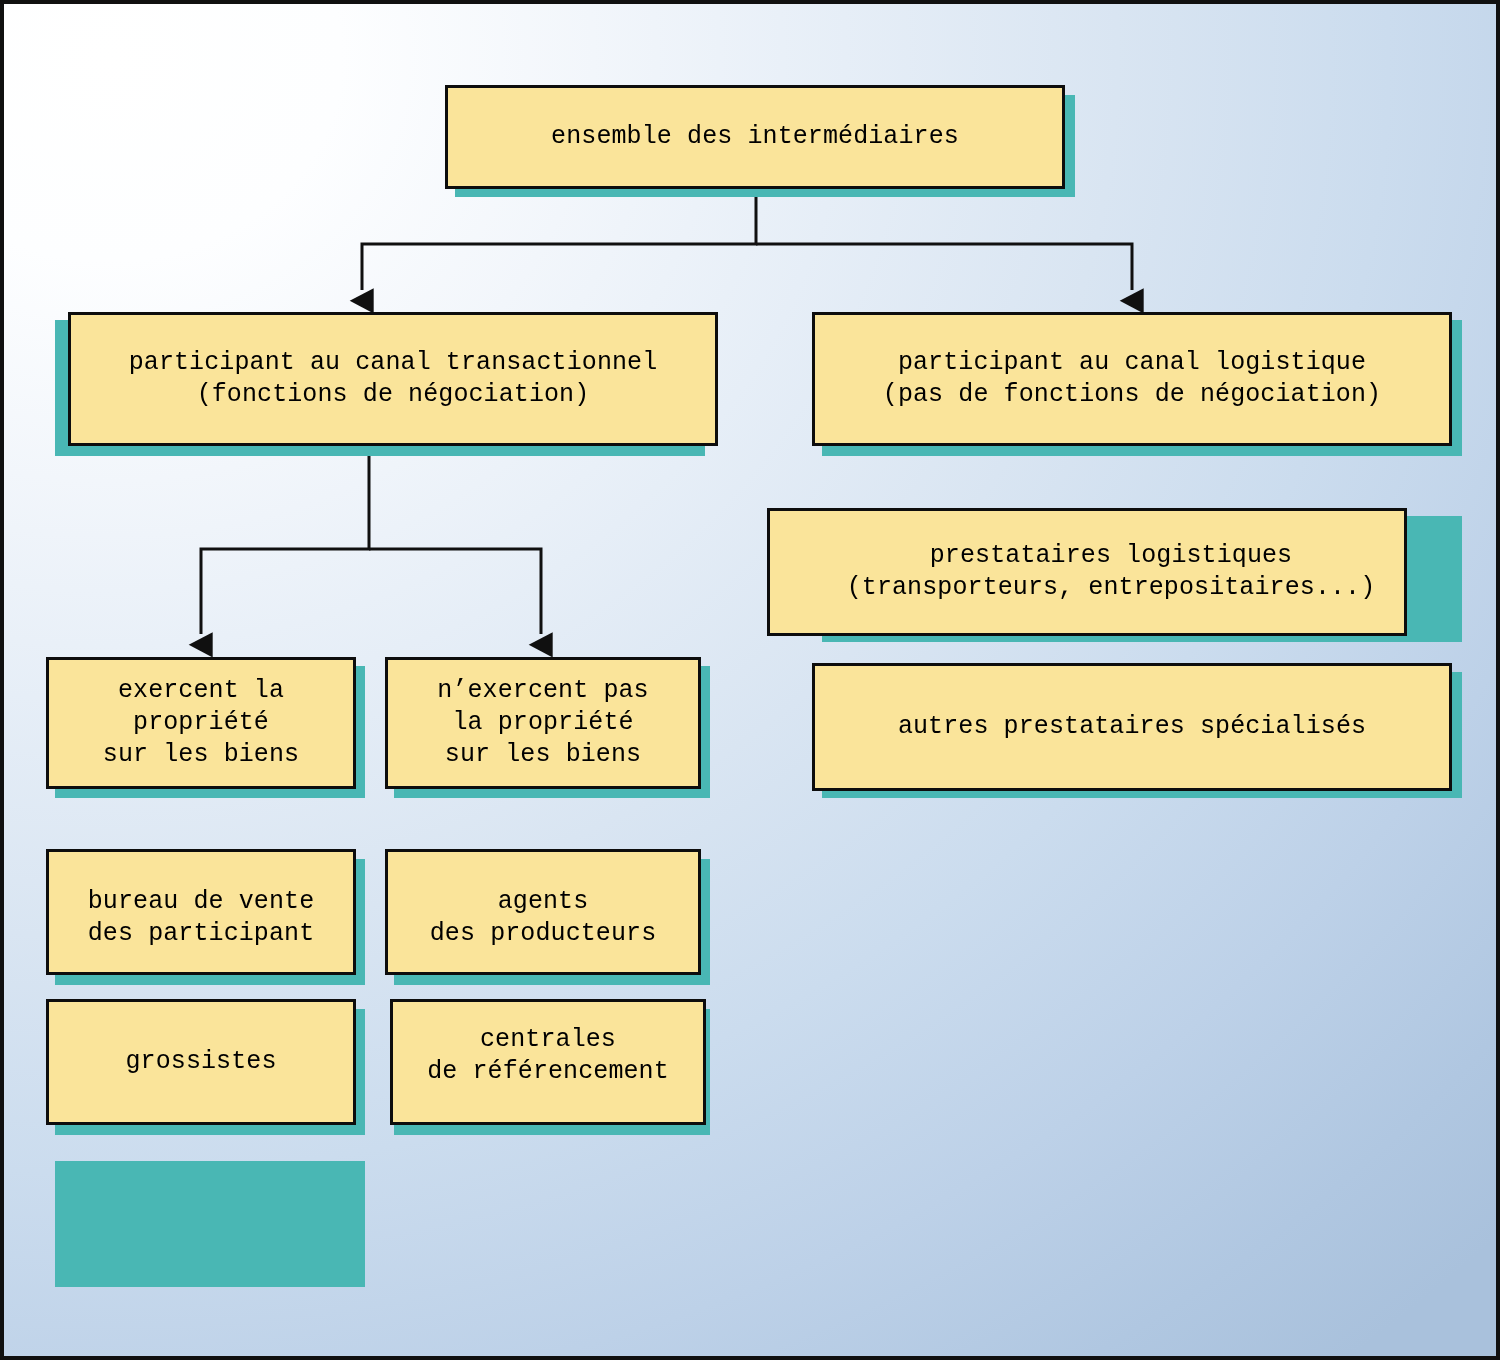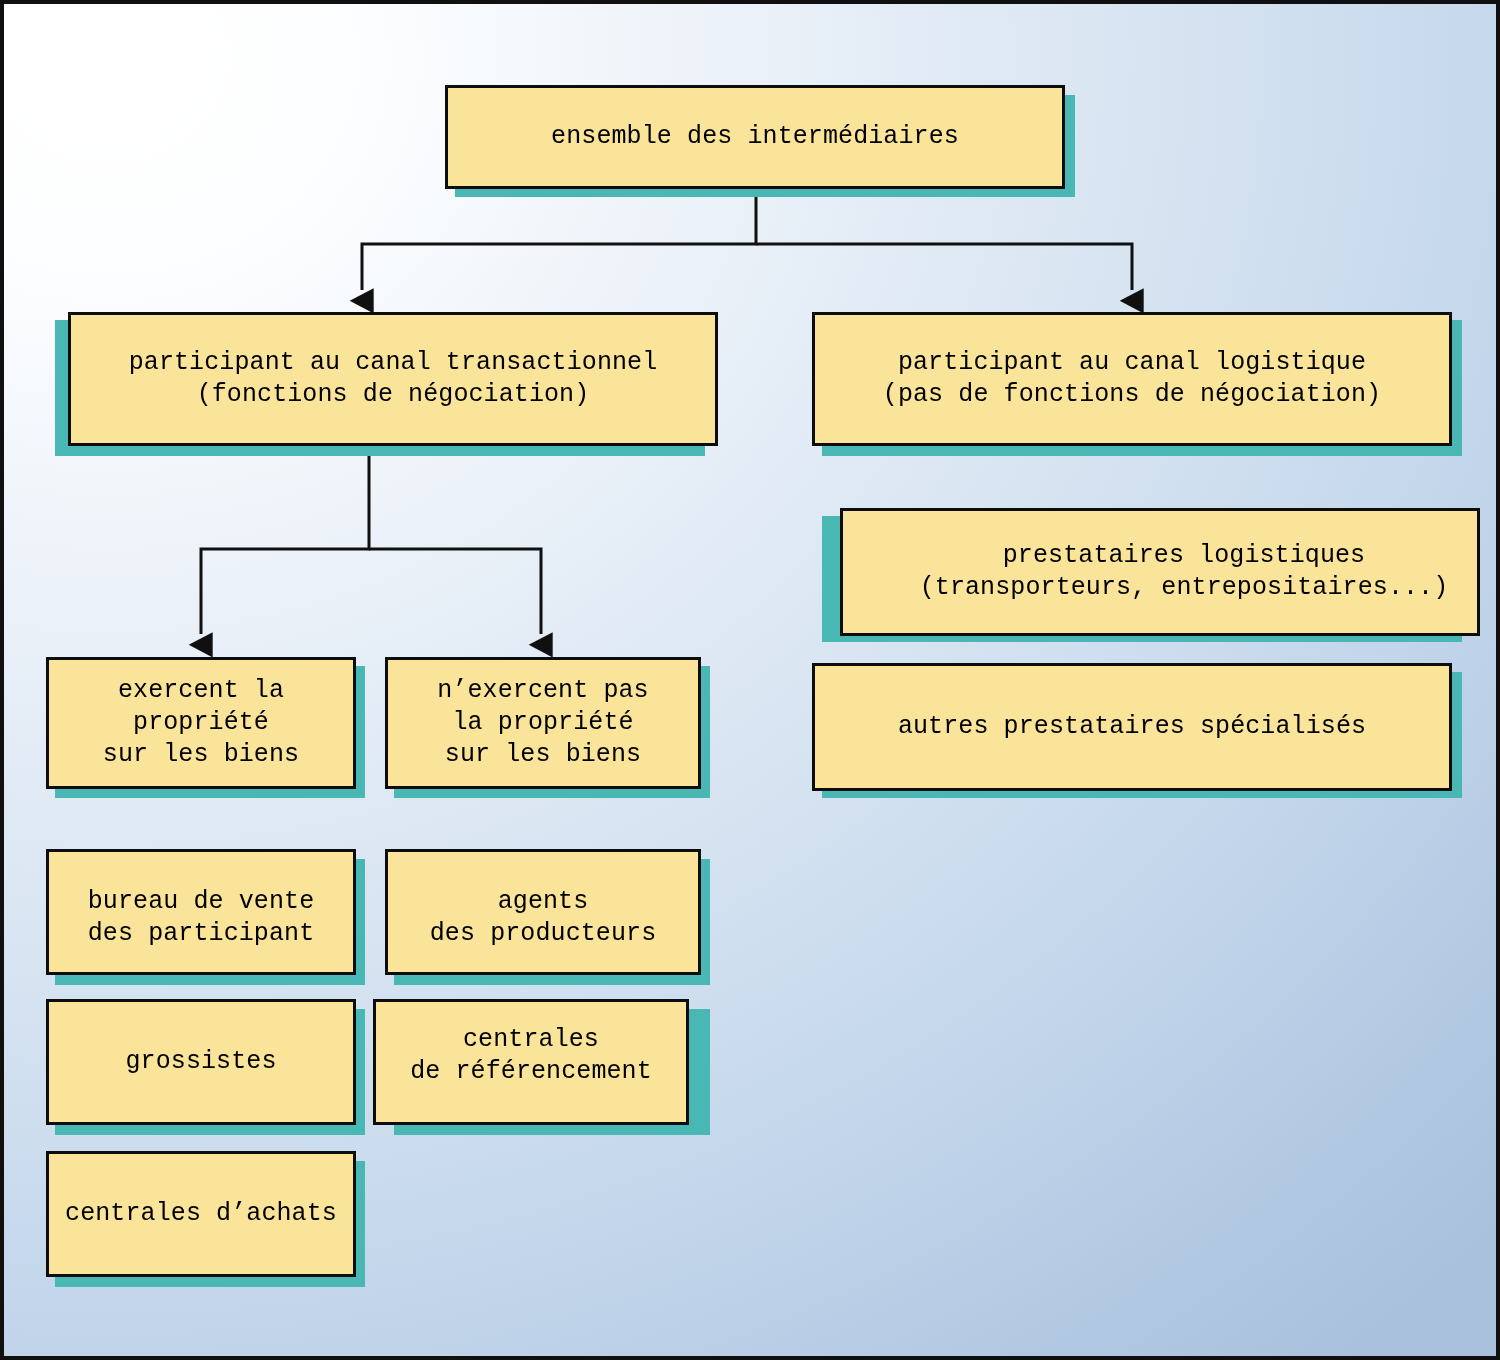--- a/index.html
+++ b/index.html
@@ -110,31 +110,30 @@
   <div class="node" style="left:808px; top:308px; width:640px; height:134px;">participant au canal logistique
 (pas de fonctions de négociation)</div>
 
   <div class="node" style="left:42px; top:653px; width:310px; height:132px;">exercent la propriété
 sur les biens</div>
 
   <div class="node" style="left:381px; top:653px; width:316px; height:132px;">n’exercent pas
 la propriété
 sur les biens</div>
 
-  <div class="node" style="left:836px; top:504px; width:640px; height:128px;padding-left:48px;">prestataires logistiques
+  <div class="node" style="left:763px; top:504px; width:640px; height:128px;padding-left:48px;">prestataires logistiques
 (transporteurs, entrepositaires...)</div>
 
   <div class="node" style="left:808px; top:659px; width:640px; height:128px;text-align:right;">autres prestataires spécialisés</div>
 
   <div class="node upper-text" style="left:42px; top:845px; width:310px; height:126px;">bureau de vente
 des participant</div>
 
   <div class="node upper-text" style="left:381px; top:845px; width:316px; height:126px;">agents
 des producteurs</div>
 
   <div class="node" style="left:42px; top:995px; width:310px; height:126px;">grossistes</div>
 
-  <div class="node lower-text" style="left:369px; top:995px; width:316px; height:126px;">centrales
+  <div class="node lower-text" style="left:386px; top:995px; width:316px; height:126px;">centrales
 de référencement</div>
 
-  <div class="node" style="left:42px; top:1147px; width:310px; height:126px;">centrales d’achats</div>
 
 </div>
 
 </body></html>

